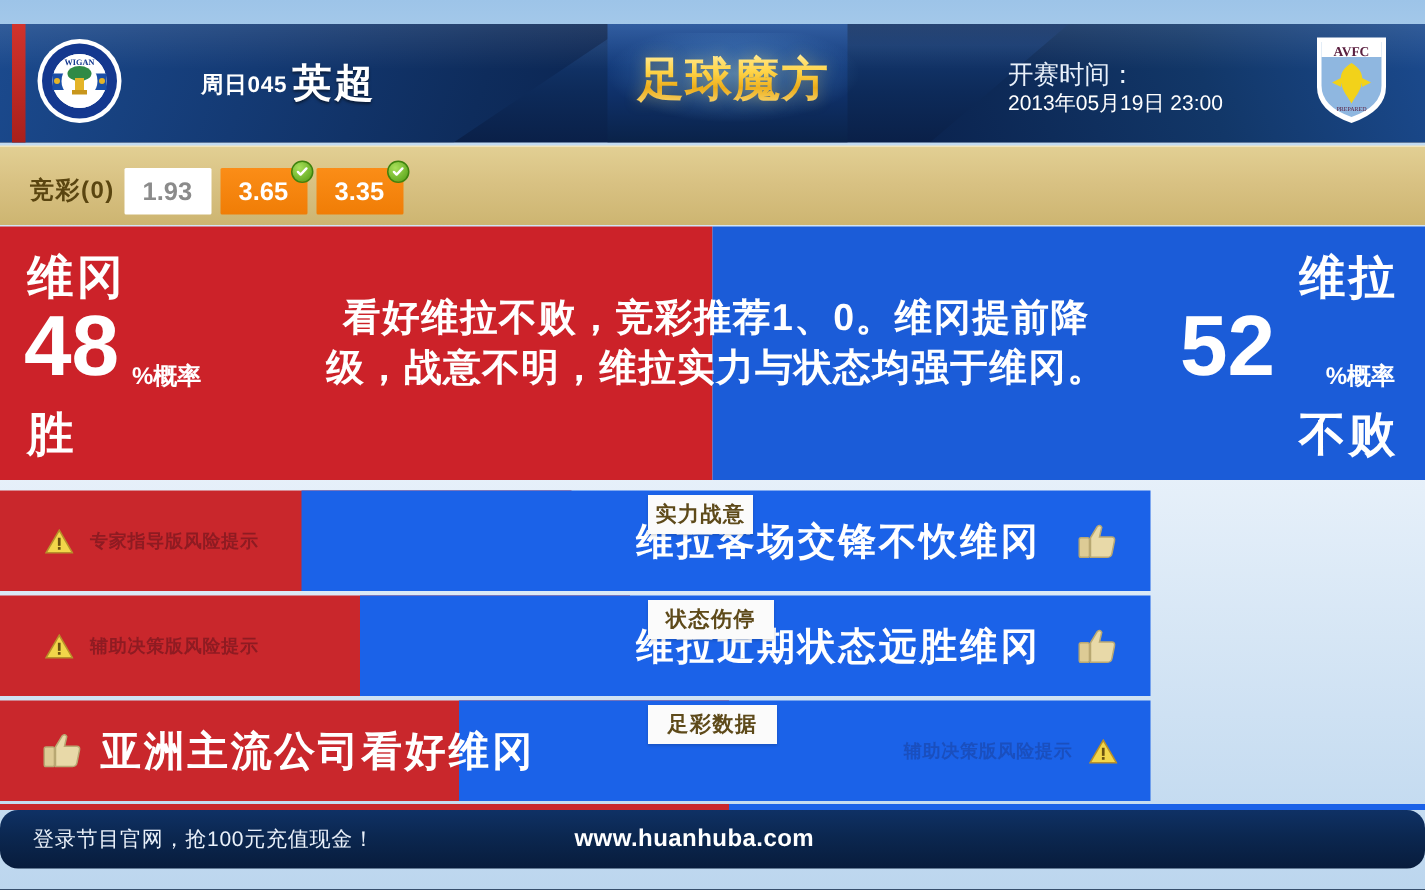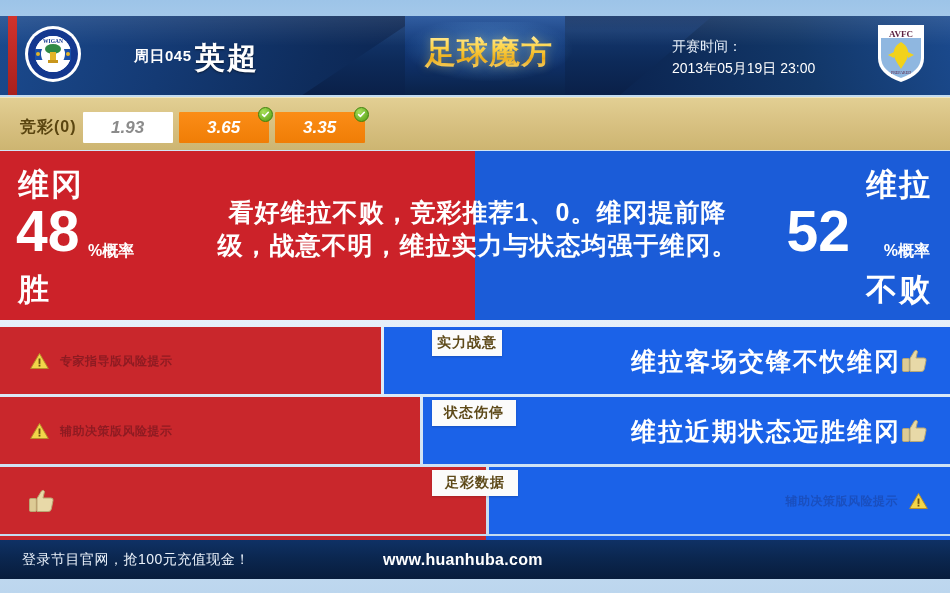--- a/index.html
+++ b/index.html
@@ -21,43 +21,43 @@
               background:linear-gradient(180deg,#1a4b96 0%,#0f3068 60%,#0a2248 100%);}
   .hdr-sheen{position:absolute;left:0;top:0;width:950px;height:30px;
              background:linear-gradient(180deg,rgba(255,255,255,.10),rgba(255,255,255,0));}
   .redstripe{position:absolute;left:8px;top:16px;width:9px;height:79px;
              background:linear-gradient(180deg,#d2332c,#a8201c);}
 
   .logo-left{position:absolute;left:24px;top:25px;width:58px;height:58px;}
   .logo-right{position:absolute;left:875px;top:22px;width:52px;height:62px;}
 
   .match-no{position:absolute;left:134px;top:47px;font-size:15px;color:#ffffff;font-weight:bold;letter-spacing:.5px;}
-  .league{position:absolute;left:195px;top:38px;font-size:30px;color:#ffffff;font-weight:bold;letter-spacing:2px;
+  .league{position:absolute;left:195px;top:38px;font-size:26px;color:#ffffff;font-weight:bold;letter-spacing:2px;
           text-shadow:0 1px 2px rgba(0,0,0,.5);}
 
   .brand{position:absolute;left:414px;top:30px;width:150px;height:46px;
          display:flex;align-items:center;justify-content:center;
          font-size:31px;font-weight:bold;letter-spacing:1px;
          background:linear-gradient(180deg,#fff7c8 0%,#ffd54a 38%,#e9a512 62%,#fff2b0 100%);
          -webkit-background-clip:text;background-clip:text;color:transparent;
          text-shadow:0 0 10px rgba(255,214,74,.35);}
   .brand-glow{position:absolute;left:404px;top:22px;width:170px;height:60px;
               background:radial-gradient(ellipse at 50% 45%,rgba(120,190,255,.45),rgba(20,70,150,0) 70%);}
 
-  .kick-label{position:absolute;left:672px;top:38px;font-size:14px;color:#e9f1fb;}
+  .kick-label{position:absolute;left:672px;top:38px;font-size:17px;color:#e9f1fb;}
   .kick-time{position:absolute;left:672px;top:60px;font-size:14px;color:#ffffff;}
 
   
   .oddsbar{position:absolute;left:0;top:97px;width:950px;height:52px;
            background:linear-gradient(180deg,#e2cf93 0%,#d8c182 48%,#cdb571 100%);
            border-top:1px solid #f2e6bd;}
   .odds-group{position:absolute;top:0;height:59px;display:flex;align-items:center;gap:6px;}
   .odds-title{font-size:16px;font-weight:bold;color:#5a4510;letter-spacing:1px;white-space:nowrap;}
-  .odds-cell{height:31px;min-width:50px;padding:0 20px;display:flex;align-items:center;justify-content:center;
-             font-size:17px;font-weight:bold;position:relative;border-radius:1px;font-style:italic;}
+  .odds-cell{height:31px;min-width:50px;padding:0 4px;display:flex;align-items:center;justify-content:center;
+             font-size:17px;font-weight:bold;position:relative;border-radius:1px;}
   .odds-cell.plain{background:#ffffff;color:#8b8b8b;}
   .odds-cell.hot{background:linear-gradient(180deg,#fb8d17,#f07d06);color:#ffffff;}
   .odds-cell.wide{min-width:76px;font-size:15px;}
   .tick{position:absolute;right:-4px;top:-5px;width:13px;height:13px;border-radius:50%;
         background:radial-gradient(circle at 35% 30%,#a9e05a,#4f9b12);
         border:1px solid #3e820d;display:flex;align-items:center;justify-content:center;}
   .tick svg{display:block;}
 
   
   .predict{position:absolute;left:0;top:151px;width:950px;height:169px;}
@@ -71,51 +71,51 @@
 
   .tag{position:absolute;background:#fbfbfb;color:#5e4a1a;font-weight:bold;
        display:flex;align-items:center;justify-content:center;letter-spacing:1px;
        box-shadow:0 1px 2px rgba(0,0,0,.18);}
   .tag-main{left:414px;top:158px;width:122px;height:29px;font-size:15px;}
 
   .pred-text{position:absolute;left:205px;top:196px;width:545px;text-align:center;
              font-size:25px;font-weight:bold;color:#ffffff;line-height:1.32;letter-spacing:1px;}
 
   
-  .row{position:absolute;left:0;width:950px;height:67px;}
+  .row{position:absolute;left:0;width:767px;height:67px;}
   .row-red{position:absolute;left:0;top:0;height:67px;background:#c9272c;}
   .row-blue{position:absolute;top:0;right:0;height:67px;background:#1b62e8;}
   .row1{top:327px;} .row2{top:397px;} .row3{top:467px;}
 
   .warn-left{position:absolute;left:30px;top:50%;transform:translateY(-50%);
              display:flex;align-items:center;gap:11px;}
   .warn-right{position:absolute;right:22px;top:50%;transform:translateY(-50%);
               display:flex;align-items:center;gap:11px;}
   .warn-text{font-size:12px;font-weight:bold;color:#8e1b22;letter-spacing:.5px;white-space:nowrap;}
   .warn-text.onblue{color:#1a4fbe;}
   .warn-ico{width:19px;height:17px;flex:none;}
 
   .row-head{position:absolute;right:22px;top:50%;transform:translateY(-50%);
-            display:flex;align-items:center;gap:0;
+            display:flex;align-items:center;gap:24px;
             font-size:25px;font-weight:bold;color:#ffffff;letter-spacing:2px;white-space:nowrap;}
   .row-head-left{position:absolute;left:28px;top:50%;transform:translateY(-50%);
             display:flex;align-items:center;gap:12px;
             font-size:27px;font-weight:bold;color:#ffffff;letter-spacing:2px;white-space:nowrap;}
   .thumb{width:27px;height:25px;flex:none;}
 
   .tag-r1{left:432px;top:330px;width:70px;height:26px;font-size:14px;}
   .tag-r2{left:432px;top:400px;width:84px;height:26px;font-size:14px;}
   .tag-r3{left:432px;top:470px;width:86px;height:26px;font-size:14px;}
 
   
   .foot-accent{position:absolute;left:0;top:536px;width:950px;height:4px;}
   .foot-accent .fa-l{position:absolute;left:0;top:0;width:486px;height:4px;background:#c9272c;}
   .foot-accent .fa-r{position:absolute;left:486px;top:0;width:464px;height:4px;background:#1b62e8;}
   .footer{position:absolute;left:0;top:540px;width:950px;height:39px;
-          background:linear-gradient(180deg,#0f3165 0%,#0b2750 45%,#081c3c 100%);}
+          background:linear-gradient(180deg,#0f3165 0%,#0b2750 45%,#081c3c 100%);border-radius:12px;}
   .foot-text{position:absolute;left:22px;top:50%;transform:translateY(-50%);
              font-size:14px;color:#eaf1fa;letter-spacing:.5px;}
   .foot-url{position:absolute;left:383px;top:50%;transform:translateY(-50%);
             font-size:16px;font-weight:bold;color:#ffffff;letter-spacing:.3px;}
 </style>
 </head>
 <body>
 
 <div class="stage">
 
@@ -248,20 +248,21 @@
   <div class="tag tag-r2">状态伤停</div>
 
   <div class="row row3">
     <div class="row-red" style="width:486px;"></div>
     <div class="row-blue" style="width:461px;"></div>
     <div class="row-head-left">
       <svg class="thumb" viewBox="0 0 27 25">
         <path d="M9 10 L13.5 2.5 Q15.5 1 16.5 3 L15 9.5 H23 Q25.5 9.5 25 12 L23.3 20.5 Q22.9 23 20.3 23 H9 Z" fill="#e8d9a8" stroke="#b9a873" stroke-width="1"></path>
         <rect x="1.5" y="10" width="6.8" height="13" rx="1.2" fill="#ddcb95" stroke="#b9a873" stroke-width="1"></rect>
       </svg>
+      <span>亚洲主流公司看好维冈</span>
     </div>
     <div class="warn-right">
       <span class="warn-text onblue">辅助决策版风险提示</span>
       <svg class="warn-ico" viewBox="0 0 19 17">
         <path d="M9.5 1 L18.3 16 H0.7 Z" fill="#f2d64a" stroke="#b8902a" stroke-width="1"></path>
         <rect x="8.6" y="6" width="1.8" height="5.4" fill="#6b5210"></rect>
         <rect x="8.6" y="12.2" width="1.8" height="1.8" fill="#6b5210"></rect>
       </svg>
     </div>
   </div>

